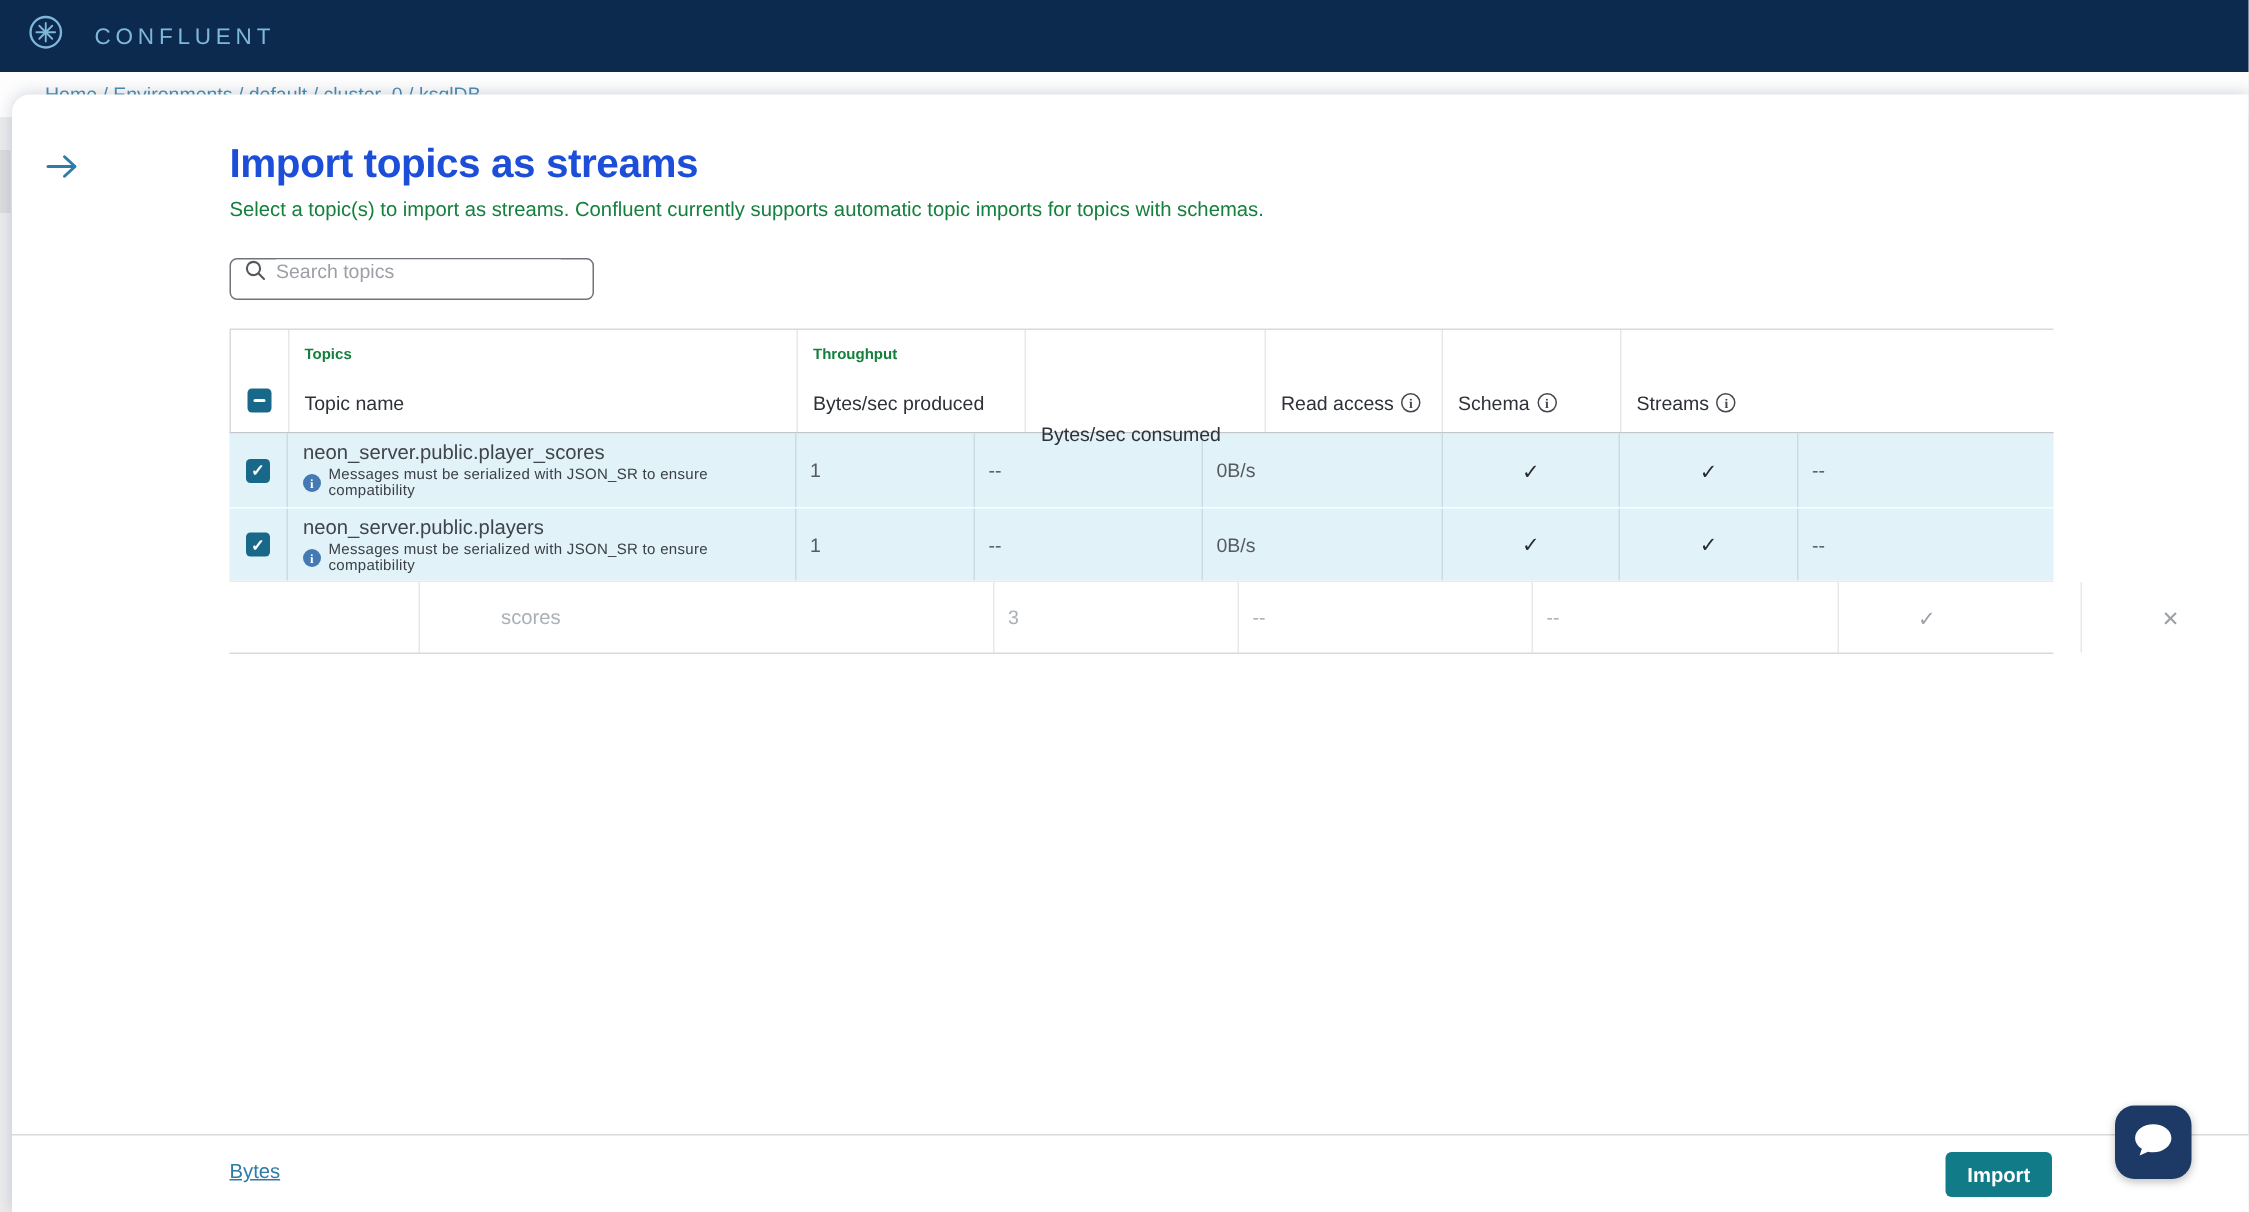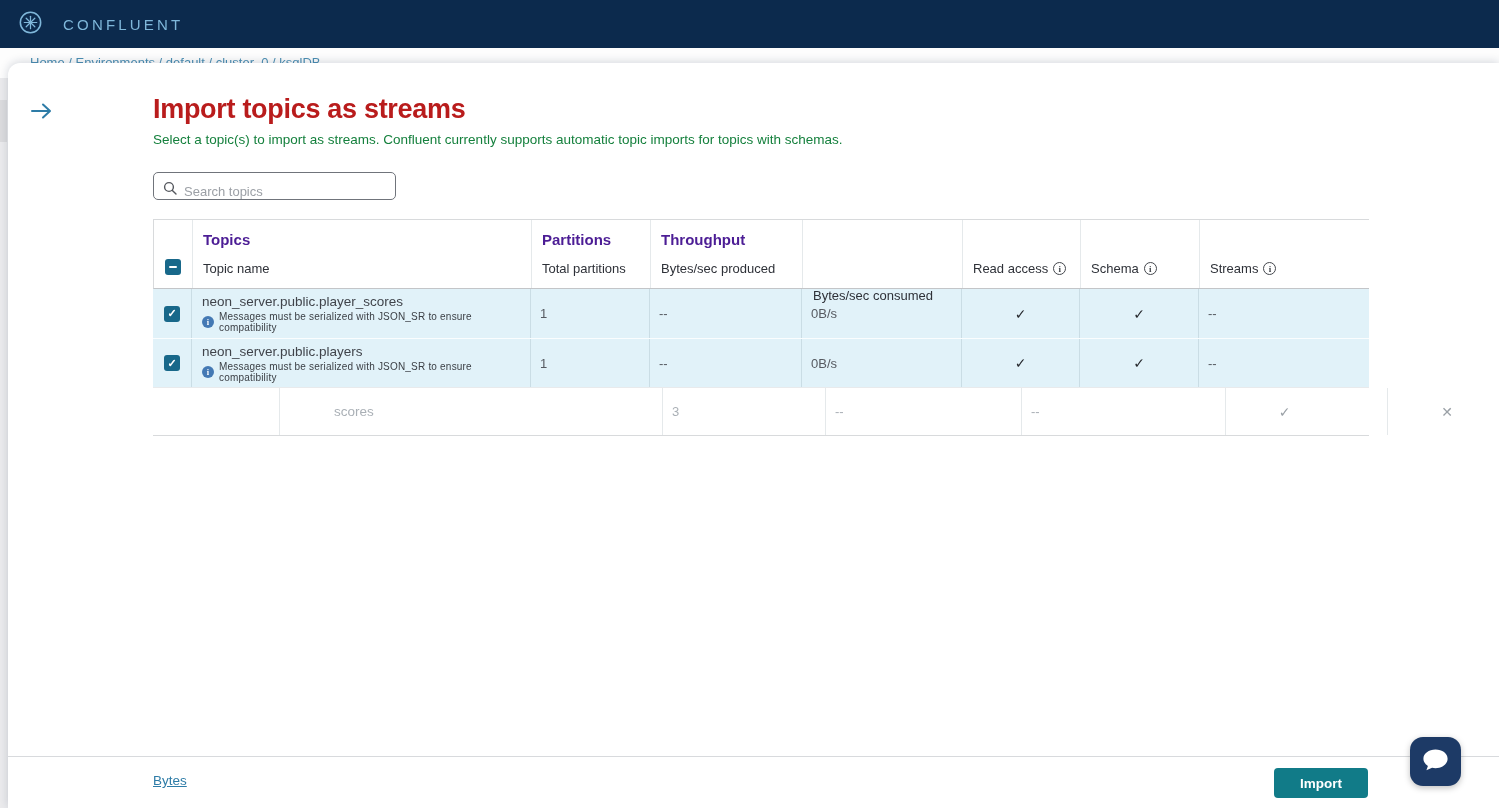--- a/index.html
+++ b/index.html
@@ -30,38 +30,38 @@
   .underlay-top { position:absolute; left:0; top:48px; width:1499px; height:30px; background:#fdfdfd; }
   .breadcrumb { position:absolute; left:30px; top:7px; font-size:13px; color:#2e7ca7; opacity:0.85; white-space:nowrap; }
   .left-tab { position:absolute; left:0; top:100px; width:7px; height:42px; background:#dcdcde; }
 
   
   .modal { position:absolute; left:8px; top:63px; width:1491px; height:745px;
     background:#ffffff; border-top-left-radius:12px;
     box-shadow:0 -1px 10px rgba(20,40,70,0.18); z-index:10; }
   .collapse-arrow { position:absolute; left:21px; top:37px; cursor:pointer; }
   .content { position:absolute; left:145px; top:0; width:1216px; }
-  .page-title { margin-top:31px; font-size:27px; font-weight:bold; color:#b91c1c; letter-spacing:-0.3px; }
+  .page-title { margin-top:31px; font-size:27px; font-weight:bold; color:#1d4ed8; letter-spacing:-0.3px; }
   .page-subtitle { margin-top:7px; font-size:13.5px; color:#15803d; }
 
   .topic-search { margin-top:25px; width:243px; height:28px; border:1px solid #70747b;
-    border-radius:5px; display:flex; align-items:flex-end; padding:0 9px; gap:7px; background:#fff; }
+    border-radius:5px; display:flex; align-items:flex-start; padding:0 9px; gap:7px; background:#fff; }
   .topic-search input { border:none; outline:none; width:190px; font-size:13px; color:#33363c;
     font-family:"Liberation Sans", sans-serif; }
   .topic-search input::placeholder { color:#9ca0a6; }
 
   
   .tbl { margin-top:19px; width:1216px; border-top:1px solid #d8dadc; }
   .trow { display:flex; width:1216px; }
   .thead { height:69px; border-bottom:1px solid #c3c5c8; border-left:1px solid #d8dadc; }
   .cell { border-left:1px solid rgba(40,70,90,0.12); }
   .trow .cell:first-child { border-left:none; }
   .thead .cell { display:flex; flex-direction:column; justify-content:space-between;
     padding:11px 0 12px 0; }
-  .group-label { font-size:15px; font-weight:bold; color:#4c1d95; padding-left:10px; }
+  .group-label { font-size:10px; font-weight:bold; color:#15803d; padding-left:10px; }
   .sub-label { font-size:13px; color:#2e3138; padding-left:10px; display:flex; align-items:center; gap:5px; }
   .col-check { flex:0 0 38px; }
   .col-topic { flex:0 0 339px; }
   .col-part  { flex:0 0 119px; }
   .col-prod  { flex:0 0 152px; }
   .col-cons  { flex:0 0 160px;gap:40px; }
   .col-read  { flex:0 0 118px; }
   .col-schema{ flex:0 0 119px; }
   .col-streams{flex:0 0 171px; }
   .thead .col-check { align-items:center; padding-bottom:13px; }
@@ -90,21 +90,21 @@
     justify-content:center; font-family:"Liberation Serif", serif; }
   .info-filled { width:12px; height:12px; border-radius:50%; background:#4479b4; color:#fff;
     font-size:8.5px; font-weight:bold; display:inline-flex; align-items:center; justify-content:center;
     font-family:"Liberation Serif", serif; flex:0 0 12px; }
 
   
   .modal-footer { position:absolute; left:0; bottom:0; width:1491px; height:52px;
     border-top:1px solid #d8dadd; background:#fff; }
   .back-link { position:absolute; left:145px; top:16px; font-size:13.5px; color:#2e7ca7;
     text-decoration:underline; cursor:pointer; }
-  .import-btn { position:absolute; right:131px; top:11px; width:94px; height:30px;
+  .import-btn { position:absolute; right:131px; top:11px; width:71px; height:30px;
     background:#117b88; border:none; border-radius:4px; color:#fff; font-size:13.5px;
     font-weight:bold; cursor:pointer; font-family:"Liberation Sans", sans-serif; }
 
   
   .chat-fab { position:absolute; left:1410px; top:737px; width:51px; height:49px;
     background:#1d3a66; border-radius:13px; z-index:60; cursor:pointer;
     display:flex; align-items:center; justify-content:center; box-shadow:0 2px 6px rgba(0,0,0,0.25); }
 </style>
 </head>
 <body>
@@ -159,24 +159,20 @@
         <div class="cell col-check">
           <div class="group-label">&nbsp;</div>
           <span class="cbx">
               <span class="cbx-dash"></span>
             </span>
         </div>
         <div class="cell col-topic">
           <div class="group-label">Topics</div>
           <div class="sub-label">Topic name</div>
         </div>
-        <div class="cell col-part">
-          <div class="group-label">Partitions</div>
-          <div class="sub-label">Total partitions</div>
-        </div>
         <div class="cell col-prod">
           <div class="group-label">Throughput</div>
           <div class="sub-label">Bytes/sec produced</div>
         </div>
         <div class="cell col-cons">
           <div class="group-label">&nbsp;</div>
           <div class="sub-label">Bytes/sec consumed</div>
         </div>
         <div class="cell col-read">
           <div class="group-label">&nbsp;</div>

